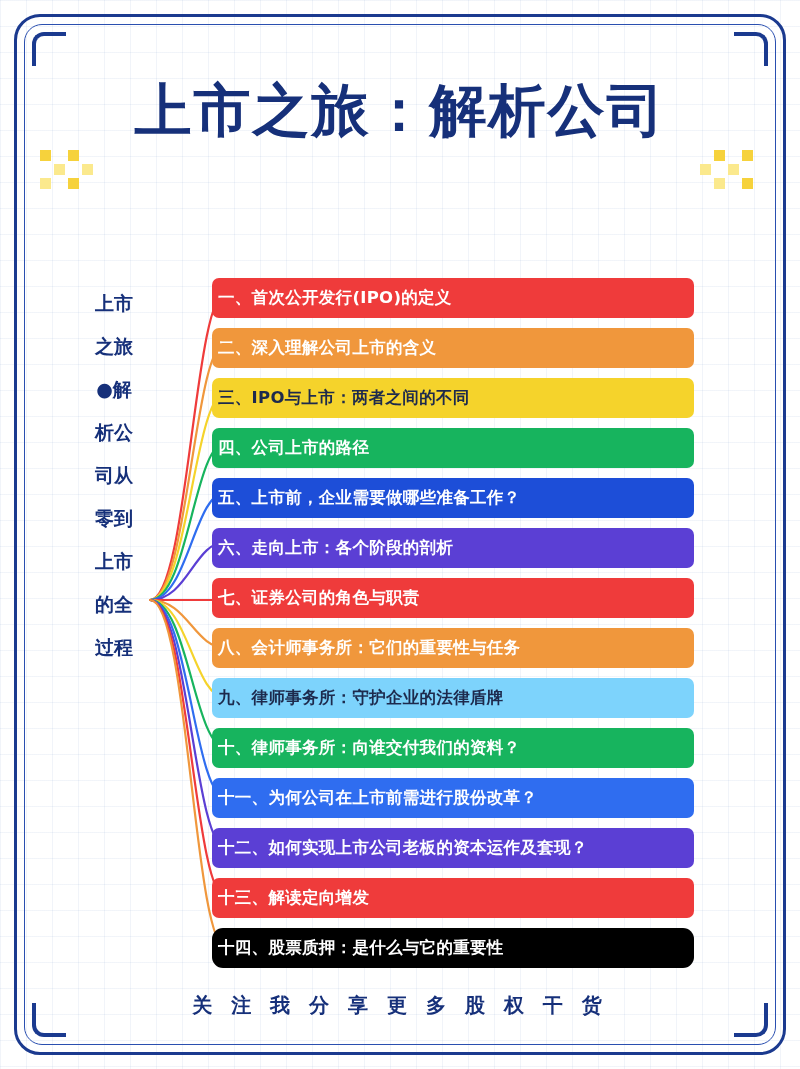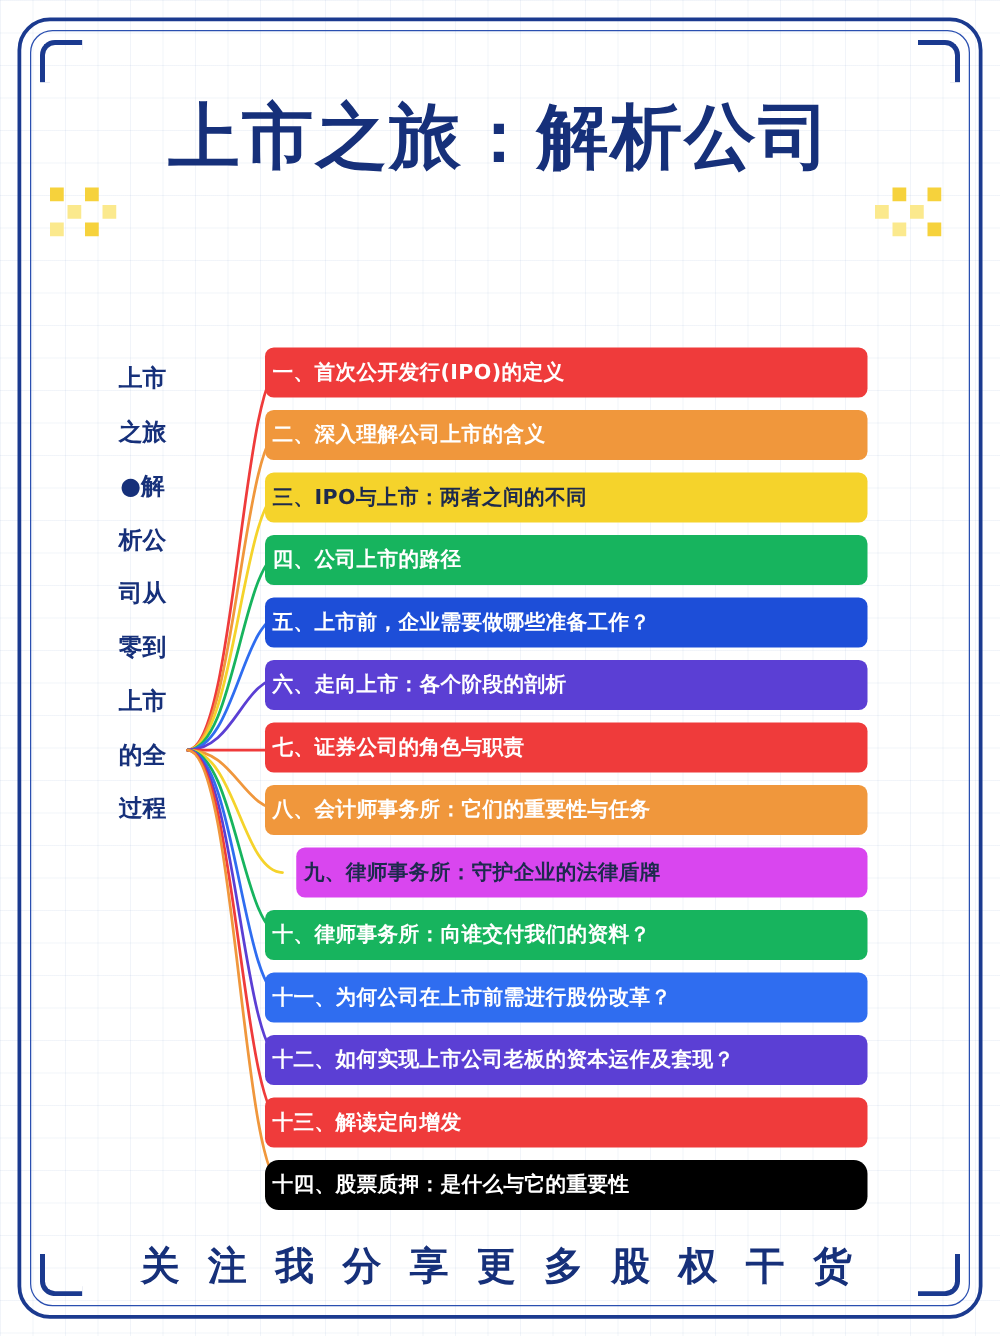--- a/index.html
+++ b/index.html
@@ -133,21 +133,21 @@
 
   
   #footer {
     position: absolute;
     left: 0;
     top: 992px;
     width: 800px;
     text-align: center;
     font-family: "DejaVu Sans", "Liberation Sans", sans-serif;
     font-weight: bold;
-    font-size: 31px;
+    font-size: 20px;
     letter-spacing: 6px;
     color: #16307a;
   }
 </style>
 </head>
 <body>
 
 <div id="poster">
   <div id="grid"></div>
   <div id="frame-outer"></div>
@@ -198,21 +198,21 @@
 
   <div id="list">
     <div class="row" style="background:#ef3b3b;">一、首次公开发行(IPO)的定义</div>
     <div class="row" style="background:#f0973c;">二、深入理解公司上市的含义</div>
     <div class="row dark-text" style="background:#f5d32b;">三、IPO与上市：两者之间的不同</div>
     <div class="row" style="background:#17b45e;">四、公司上市的路径</div>
     <div class="row" style="background:#1d4ed8;font-family:Liberation Mono, monospace;">五、上市前，企业需要做哪些准备工作？</div>
     <div class="row" style="background:#5b3fd4;">六、走向上市：各个阶段的剖析</div>
     <div class="row" style="background:#ef3b3b;">七、证券公司的角色与职责</div>
     <div class="row" style="background:#f0973c;">八、会计师事务所：它们的重要性与任务</div>
-    <div class="row dark-text" style="background:#d946ef;margin-left:25px;">九、律师事务所：守护企业的法律盾牌</div>
+    <div class="row dark-text" style="background:#7dd3fc;">九、律师事务所：守护企业的法律盾牌</div>
     <div class="row" style="background:#17b45e;">十、律师事务所：向谁交付我们的资料？</div>
     <div class="row" style="background:#2f6df0;">十一、为何公司在上市前需进行股份改革？</div>
     <div class="row" style="background:#5b3fd4;text-align:right;">十二、如何实现上市公司老板的资本运作及套现？</div>
     <div class="row" style="background:#ef3b3b;">十三、解读定向增发</div>
     <div class="row" style="background:#000000;border-radius:11px;">十四、股票质押：是什么与它的重要性</div>
   </div>
 
   <div id="footer">关 注 我 分 享 更 多 股 权 干 货</div>
 </div>
 

